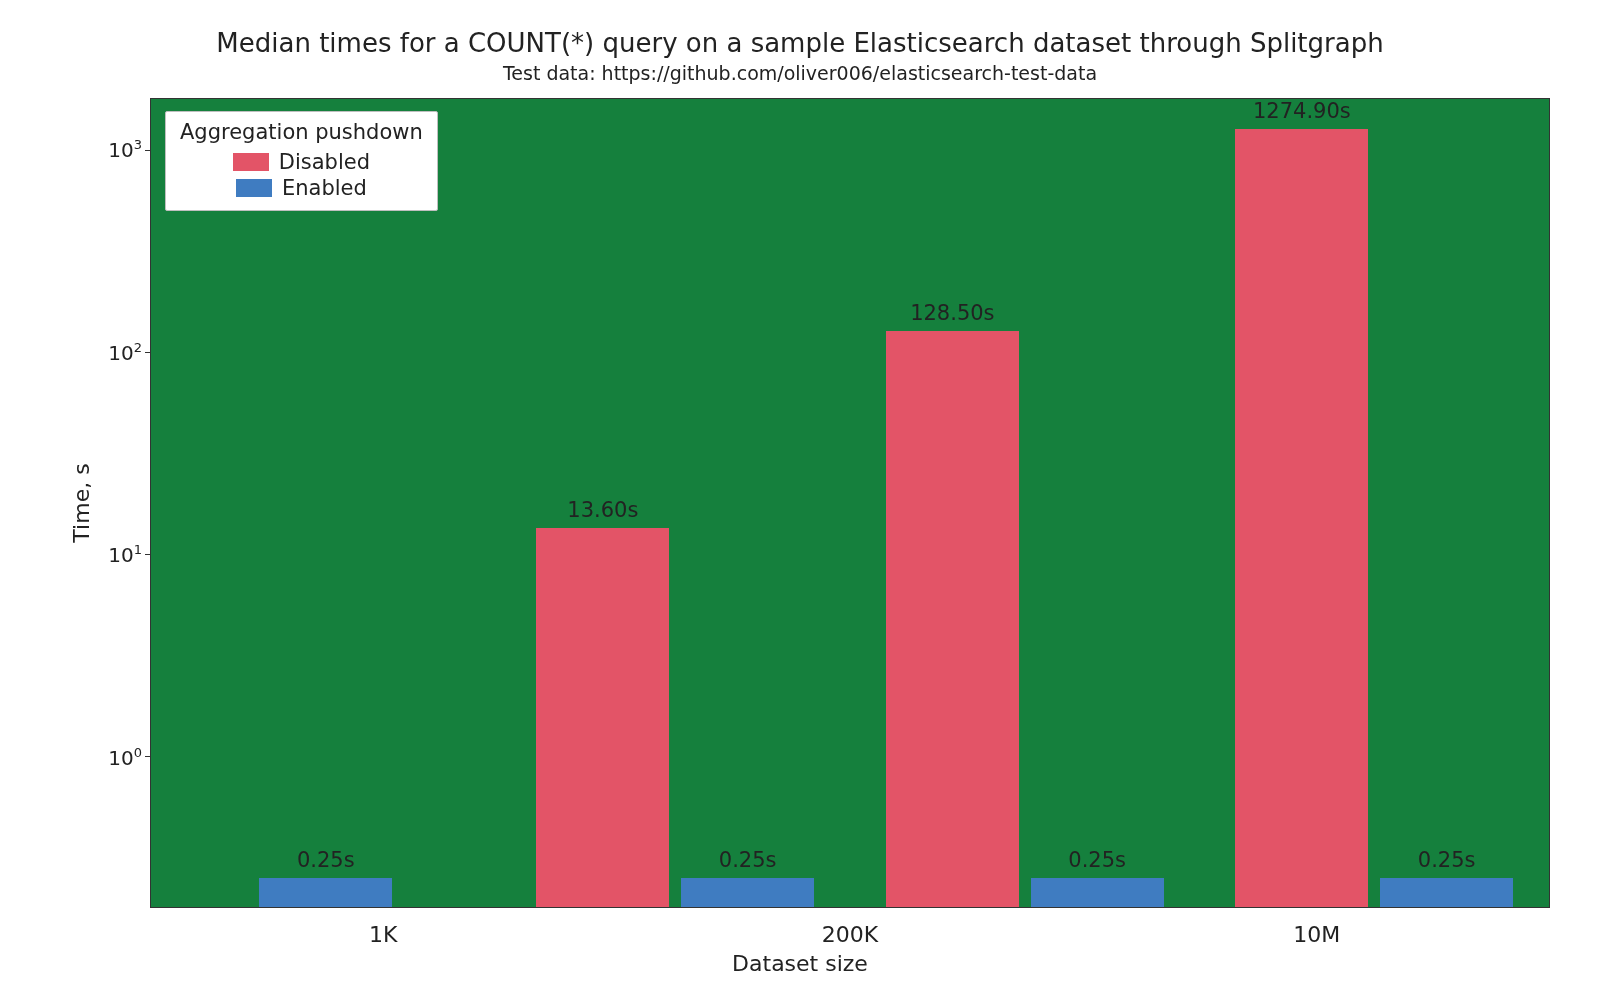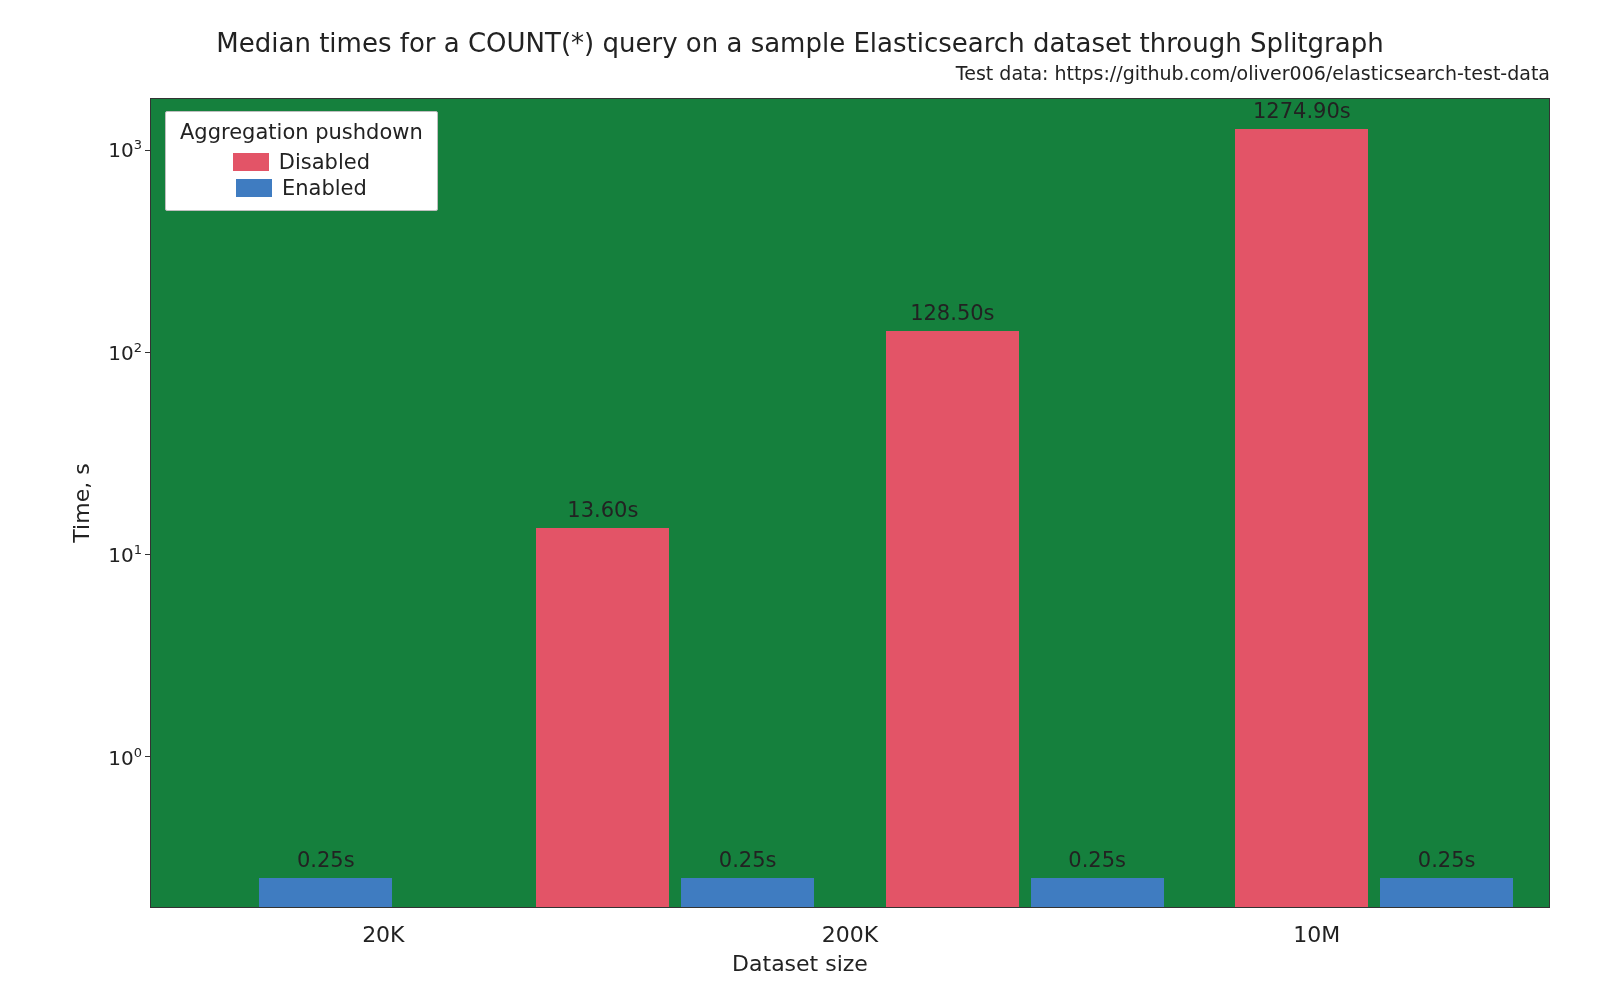--- a/index.html
+++ b/index.html
@@ -16,21 +16,21 @@
     position: relative;
     margin: 0 auto;
   }
   .title {
     text-align: center;
     font-size: 26px;
     margin: 8px 0 4px 0;
     font-weight: 400;
   }
   .subtitle {
-    text-align: right;
+    text-align: center;
     font-size: 19px;
     margin: 0 0 14px 0;
     font-weight: 400;
   }
   .plot-outer {
     position: relative;
     display: flex;
     height: 810px;
   }
   .ylabel-wrap {
@@ -205,18 +205,18 @@
           </div>
         </div>
     <div class="ytick-mark" style="bottom: calc(18.6182% - 0.75px);"></div>
         <div class="ytick-mark" style="bottom: calc(43.6182% - 0.75px);"></div>
         <div class="ytick-mark" style="bottom: calc(68.6182% - 0.75px);"></div>
         <div class="ytick-mark" style="bottom: calc(93.6182% - 0.75px);"></div>
       </div>
   </div>
 
   <div class="xticks" id="xticks">
-      <div class="xtick">20K</div>
+      <div class="xtick">1K</div>
       <div class="xtick">200K</div>
       <div class="xtick">10M</div>
     </div>
   <div class="xlabel">Dataset size</div>
 </div>
 
 </body></html>

